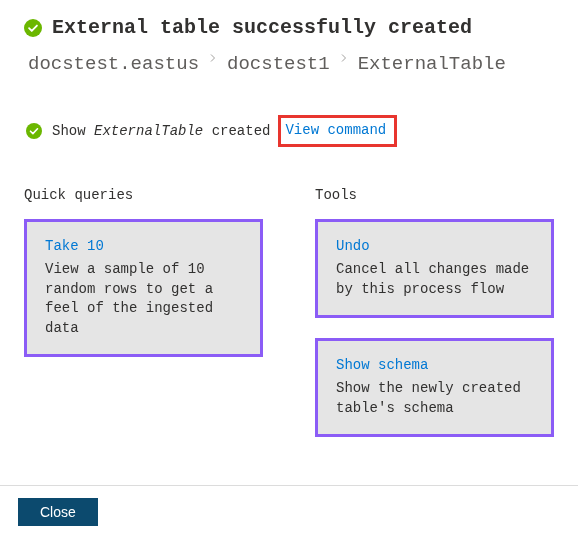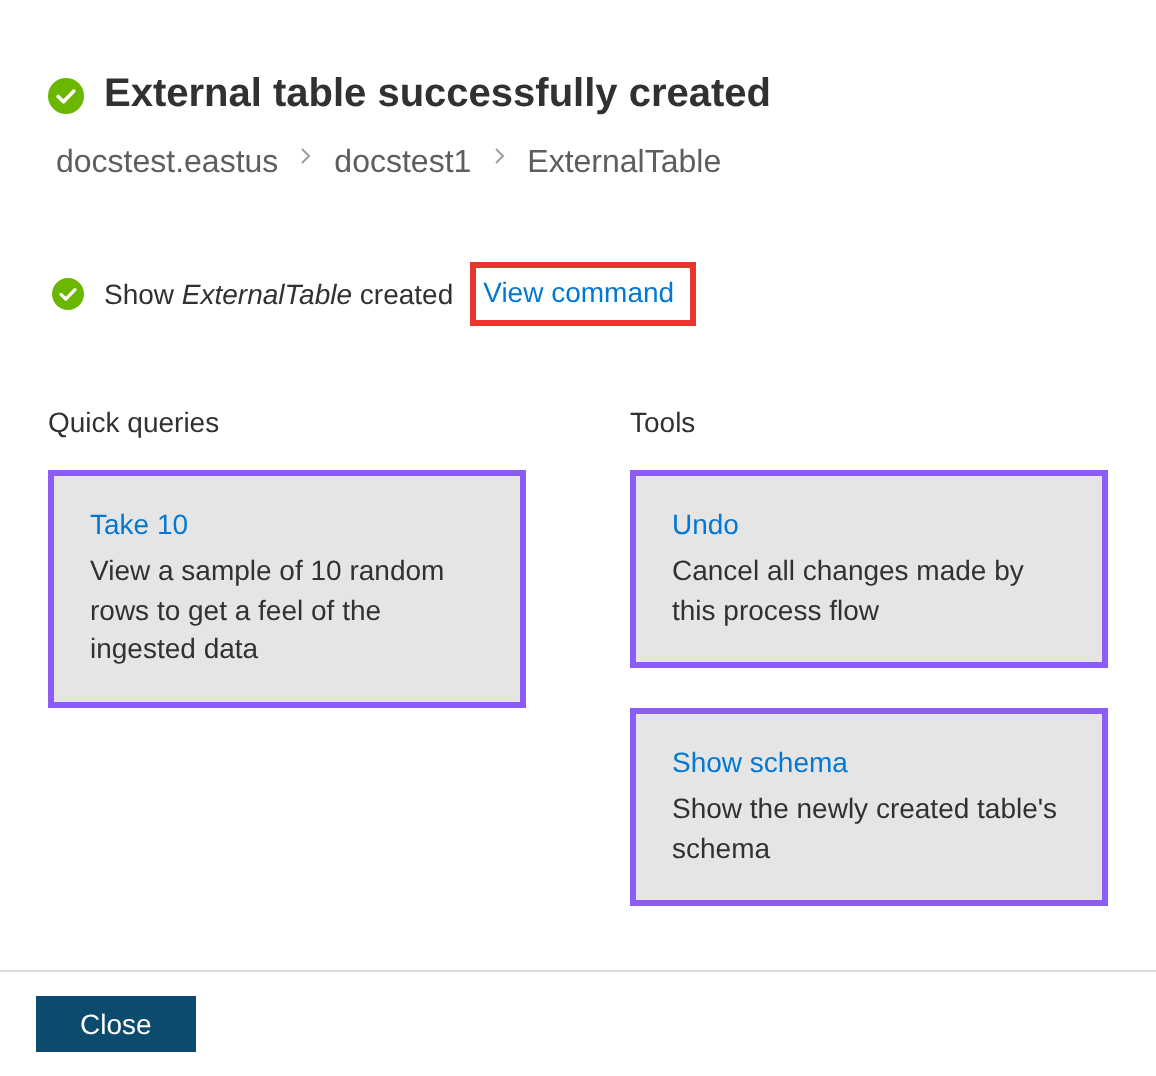--- a/index.html
+++ b/index.html
@@ -10,21 +10,22 @@
     body {
       font-family: 'Segoe UI', Tahoma, Geneva, Verdana, sans-serif;
       font-size: 14px;
       color: #323130;
       background: #fff;
       width: 578px;
       height: 538px;
       position: relative;
     }
     .container {
-      padding: 36px 24px 0 24px;
+      padding: 16px 24px 0 24px;
+      font-family: Liberation Mono, monospace;
     }
     .header {
       display: flex;
       align-items: center;
       gap: 10px;
       margin-bottom: 14px;
     }
     .check-icon {
       width: 18px;
       height: 18px;
@@ -37,21 +38,21 @@
     }
     .title {
       font-size: 20px;
       font-weight: 600;
       color: #323130;
     }
     .breadcrumb {
       display: flex;
       align-items: flex-start;
       gap: 10px;
-      font-size: 16px;
+      font-size: 19px;
       color: #605e5c;
       margin-bottom: 40px;
       padding-left: 4px;
     }
     .breadcrumb-sep {
       color: #a19f9d;
       font-size: 11px;
     }
     .status-line {
       display: flex;

